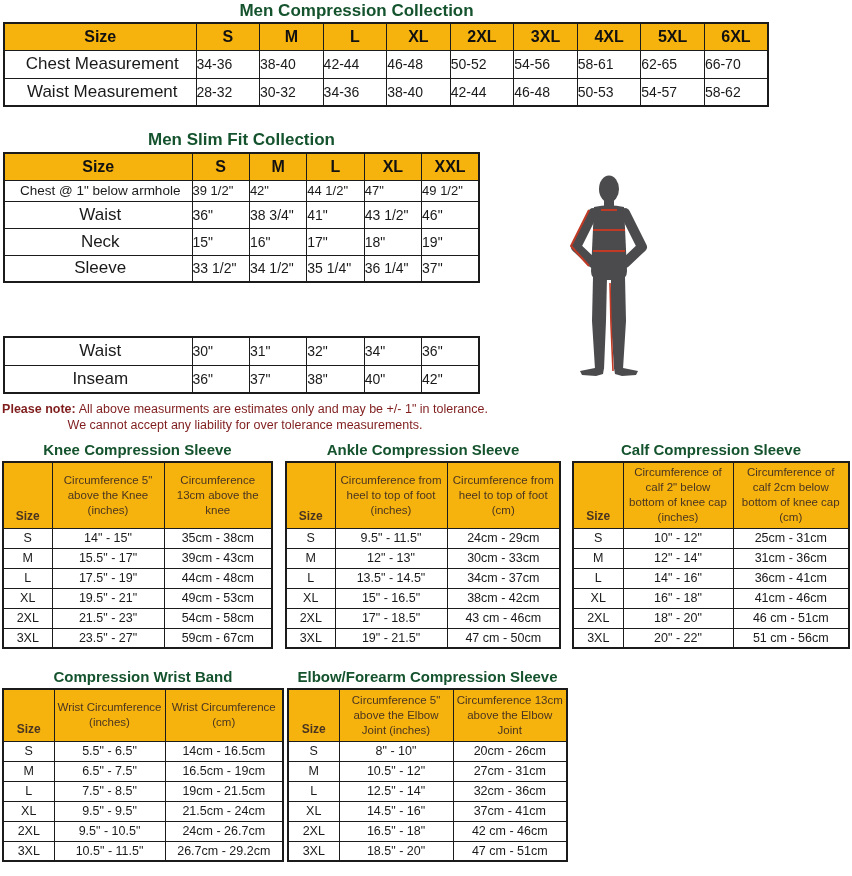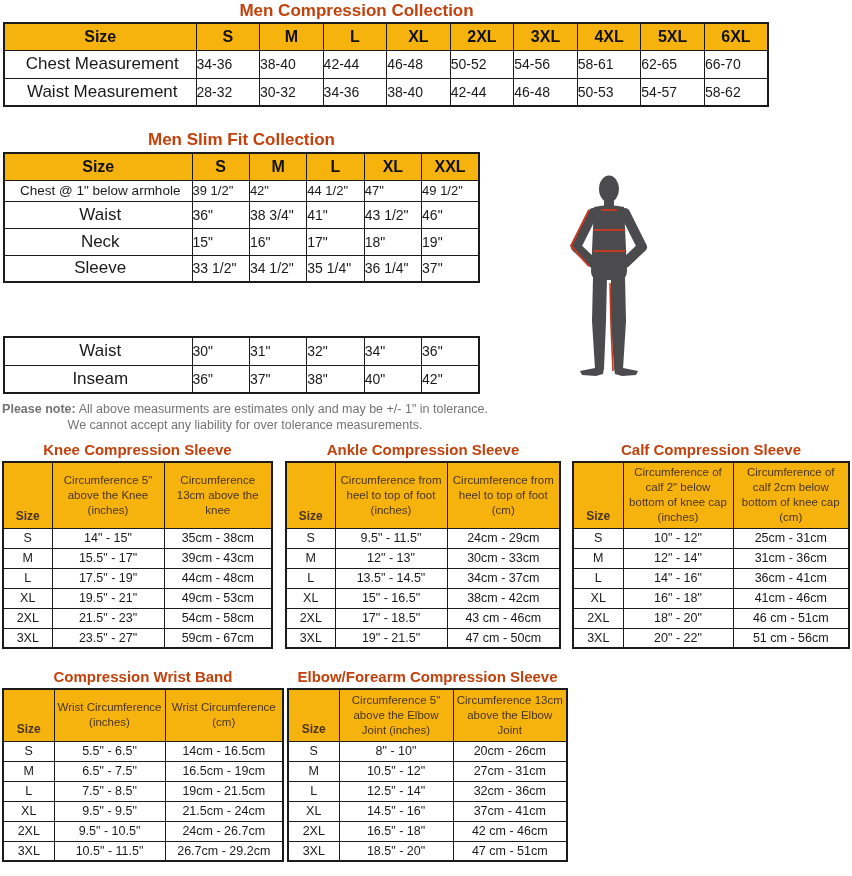--- a/index.html
+++ b/index.html
@@ -8,21 +8,21 @@
     --hdr-brown:#4a3521;
     --txt:#1a1a1a;
     --fig-gray:#4b4b4d;
     --fig-red:#c03a25;
   }
   *{margin:0;padding:0;box-sizing:border-box;}
   body{background:#ffffff;font-family:"Liberation Sans",sans-serif;color:var(--txt);}
   .canvas{position:relative;width:852px;height:876px;background:#fff;overflow:hidden;}
   .abs{position:absolute;}
 
-  .title{font-weight:bold;text-align:center;white-space:pre-wrap;color:#c2410c;}
+  .title{font-weight:bold;text-align:center;white-space:pre-wrap;color:#14532d;}
   .title-lg{font-size:17px;}
   .title-sm{font-size:15px;}
 
   table{border-collapse:collapse;table-layout:fixed;}
   .tbl{border:2px solid var(--border);}
   .tbl th,.tbl td{border:1px solid var(--border);overflow:hidden;}
   .tbl th{background:var(--gold);font-weight:bold;text-align:center;}
 
   
   .top{width:100%;}
@@ -46,21 +46,21 @@
   .r2 thead tr{height:52px;}
   .knee th:first-child,.ankle th:first-child{width:49px;}
   .knee th:nth-child(2),.ankle th:nth-child(2){width:112px;}
   .calf th:first-child{width:50px;}
   .calf th:nth-child(2){width:110px;}
   .wrist th:first-child{width:51px;}
   .wrist th:nth-child(2){width:111px;}
   .elbow th:first-child{width:51px;}
   .elbow th:nth-child(2){width:114px;}
 
-  .note{text-align:center;font-size:12.5px;line-height:16px;color:#737373;}
+  .note{text-align:center;font-size:12.5px;line-height:16px;color:#7f1d1d;}
   .note b{margin-right:3px;}
 
   .fig-body{fill:var(--fig-gray);}
   .limb{fill:none;stroke:var(--fig-gray);stroke-width:10;stroke-linecap:round;stroke-linejoin:round;}
   .m-line{fill:none;stroke:var(--fig-red);stroke-width:2;stroke-linejoin:round;}
 </style>
 </head>
 <body>
 
 <div class="canvas">

